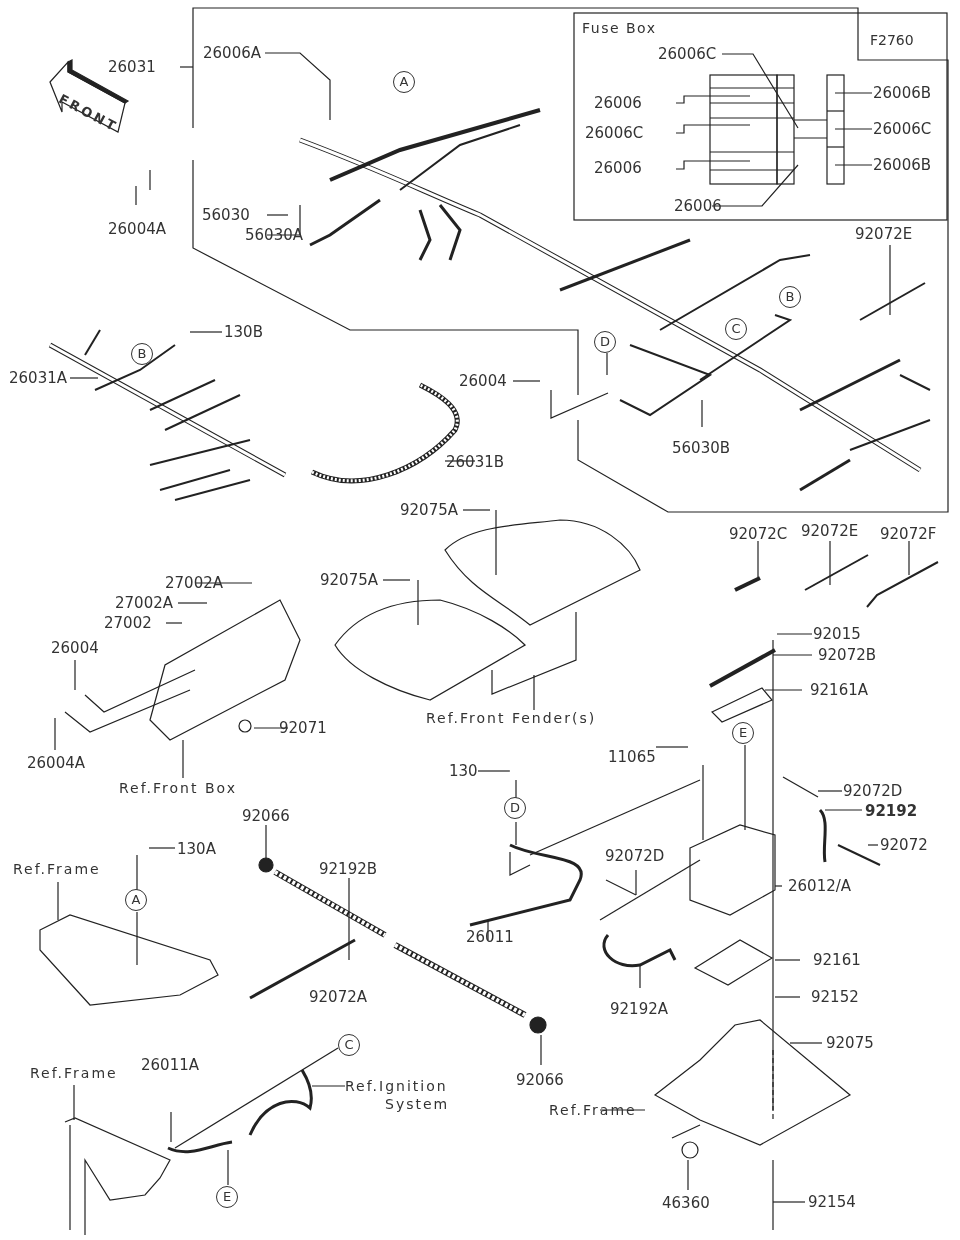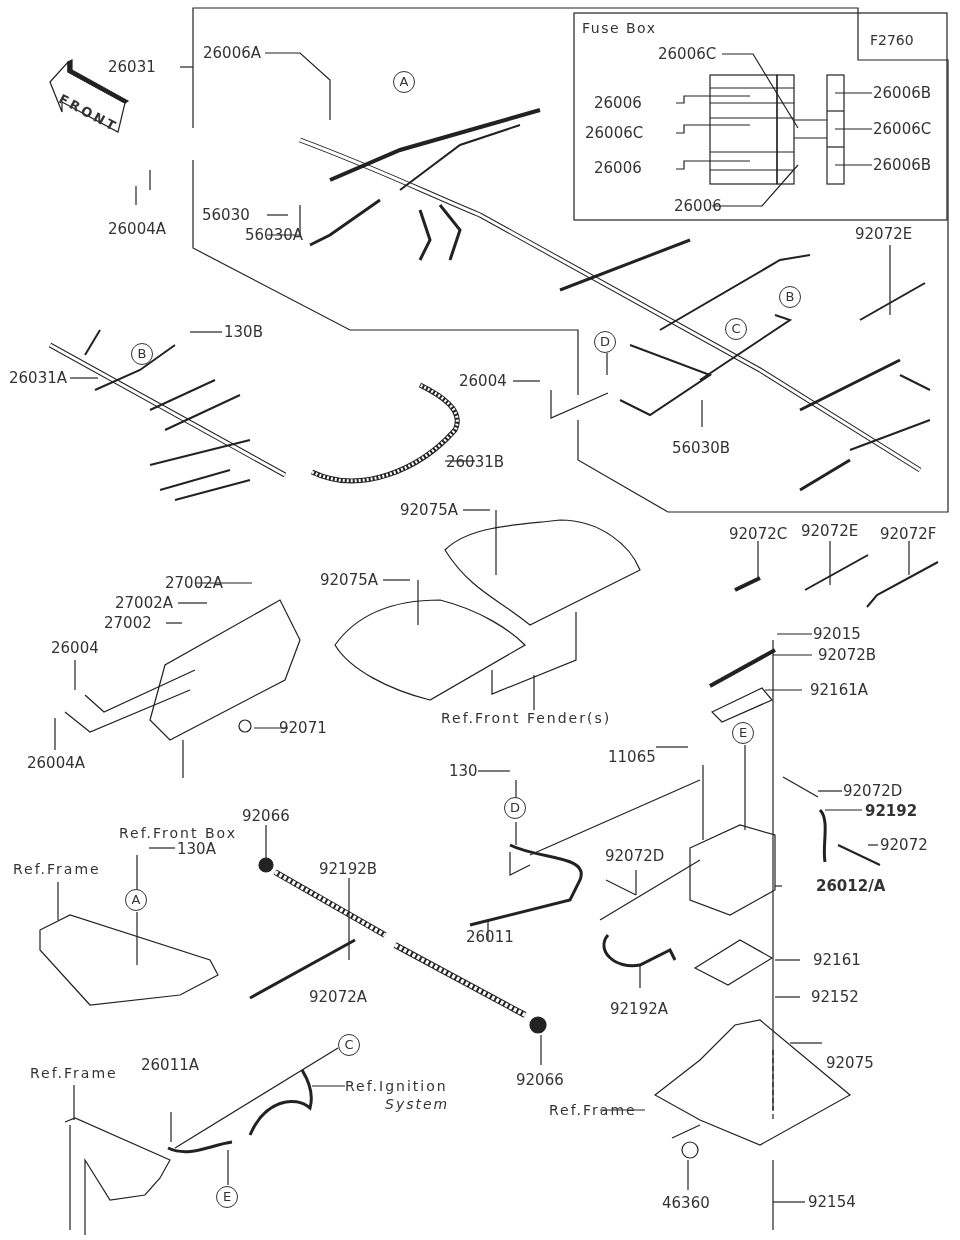--- a/index.html
+++ b/index.html
@@ -218,60 +218,60 @@
 
 <span class="lbl" style="left:9px;top:371px;">26031A</span>
 <span class="lbl" style="left:224px;top:325px;">130B</span>
 
 <span class="lbl" style="left:165px;top:576px;">27002A</span>
 <span class="lbl" style="left:115px;top:596px;">27002A</span>
 <span class="lbl" style="left:104px;top:616px;">27002</span>
 <span class="lbl" style="left:51px;top:641px;">26004</span>
 <span class="lbl" style="left:27px;top:756px;">26004A</span>
 <span class="lbl" style="left:279px;top:721px;">92071</span>
-<span class="lbl ref" style="left:119px;top:781px;margin-top:45px;">Ref.Front Box</span>
+<span class="lbl ref" style="left:119px;top:781px;">Ref.Front Box</span>
 
 <span class="lbl" style="left:400px;top:503px;">92075A</span>
 <span class="lbl" style="left:320px;top:573px;">92075A</span>
-<span class="lbl ref" style="left:441px;top:711px;">Ref.Front Fender(s)</span>
+<span class="lbl ref" style="left:426px;top:711px;">Ref.Front Fender(s)</span>
 
 <span class="lbl" style="left:729px;top:527px;">92072C</span>
 <span class="lbl" style="left:801px;top:524px;">92072E</span>
 <span class="lbl" style="left:880px;top:527px;">92072F</span>
 
 <span class="lbl" style="left:813px;top:627px;">92015</span>
 <span class="lbl" style="left:818px;top:648px;">92072B</span>
 <span class="lbl" style="left:810px;top:683px;">92161A</span>
 <span class="lbl" style="left:608px;top:740px;margin-top:10px;">11065</span>
 <span class="lbl" style="left:843px;top:784px;">92072D</span>
 <span class="lbl" style="left:865px;top:804px;font-weight:bold;">92192</span>
 <span class="lbl" style="left:880px;top:838px;">92072</span>
-<span class="lbl" style="left:816px;top:879px;font-weight:bold;">26012/A</span>
+<span class="lbl" style="left:788px;top:879px;">26012/A</span>
 <span class="lbl" style="left:605px;top:849px;">92072D</span>
 <span class="lbl" style="left:813px;top:953px;">92161</span>
 <span class="lbl" style="left:610px;top:1002px;">92192A</span>
 <span class="lbl" style="left:811px;top:990px;">92152</span>
 
 <span class="lbl" style="left:449px;top:764px;">130</span>
 <span class="lbl" style="left:466px;top:930px;">26011</span>
 <span class="lbl" style="left:242px;top:809px;">92066</span>
 <span class="lbl" style="left:319px;top:862px;">92192B</span>
 <span class="lbl" style="left:309px;top:990px;">92072A</span>
 <span class="lbl" style="left:516px;top:1073px;">92066</span>
 <span class="lbl" style="left:177px;top:842px;">130A</span>
 
 <span class="lbl ref" style="left:13px;top:862px;">Ref.Frame</span>
 
 <span class="lbl ref" style="left:30px;top:1066px;">Ref.Frame</span>
 <span class="lbl" style="left:141px;top:1058px;">26011A</span>
 <span class="lbl ref" style="left:345px;top:1079px;">Ref.Ignition</span>
-<span class="lbl ref" style="left:385px;top:1097px;font-style:italic;">System</span>
+<span class="lbl ref" style="left:385px;top:1097px;">System</span>
 
 <span class="lbl ref" style="left:549px;top:1103px;">Ref.Frame</span>
-<span class="lbl" style="left:826px;top:1036px;margin-top:20px;">92075</span>
+<span class="lbl" style="left:826px;top:1036px;">92075</span>
 <span class="lbl" style="left:662px;top:1196px;">46360</span>
 <span class="lbl" style="left:808px;top:1195px;">92154</span>
 
 <span class="callout" style="left:393px;top:71px;">A</span>
 <span class="callout" style="left:131px;top:343px;">B</span>
 <span class="callout" style="left:725px;top:318px;">C</span>
 <span class="callout" style="left:594px;top:331px;">D</span>
 <span class="callout" style="left:732px;top:722px;">E</span>
 <span class="callout" style="left:779px;top:286px;">B</span>
 <span class="callout" style="left:338px;top:1034px;">C</span>

